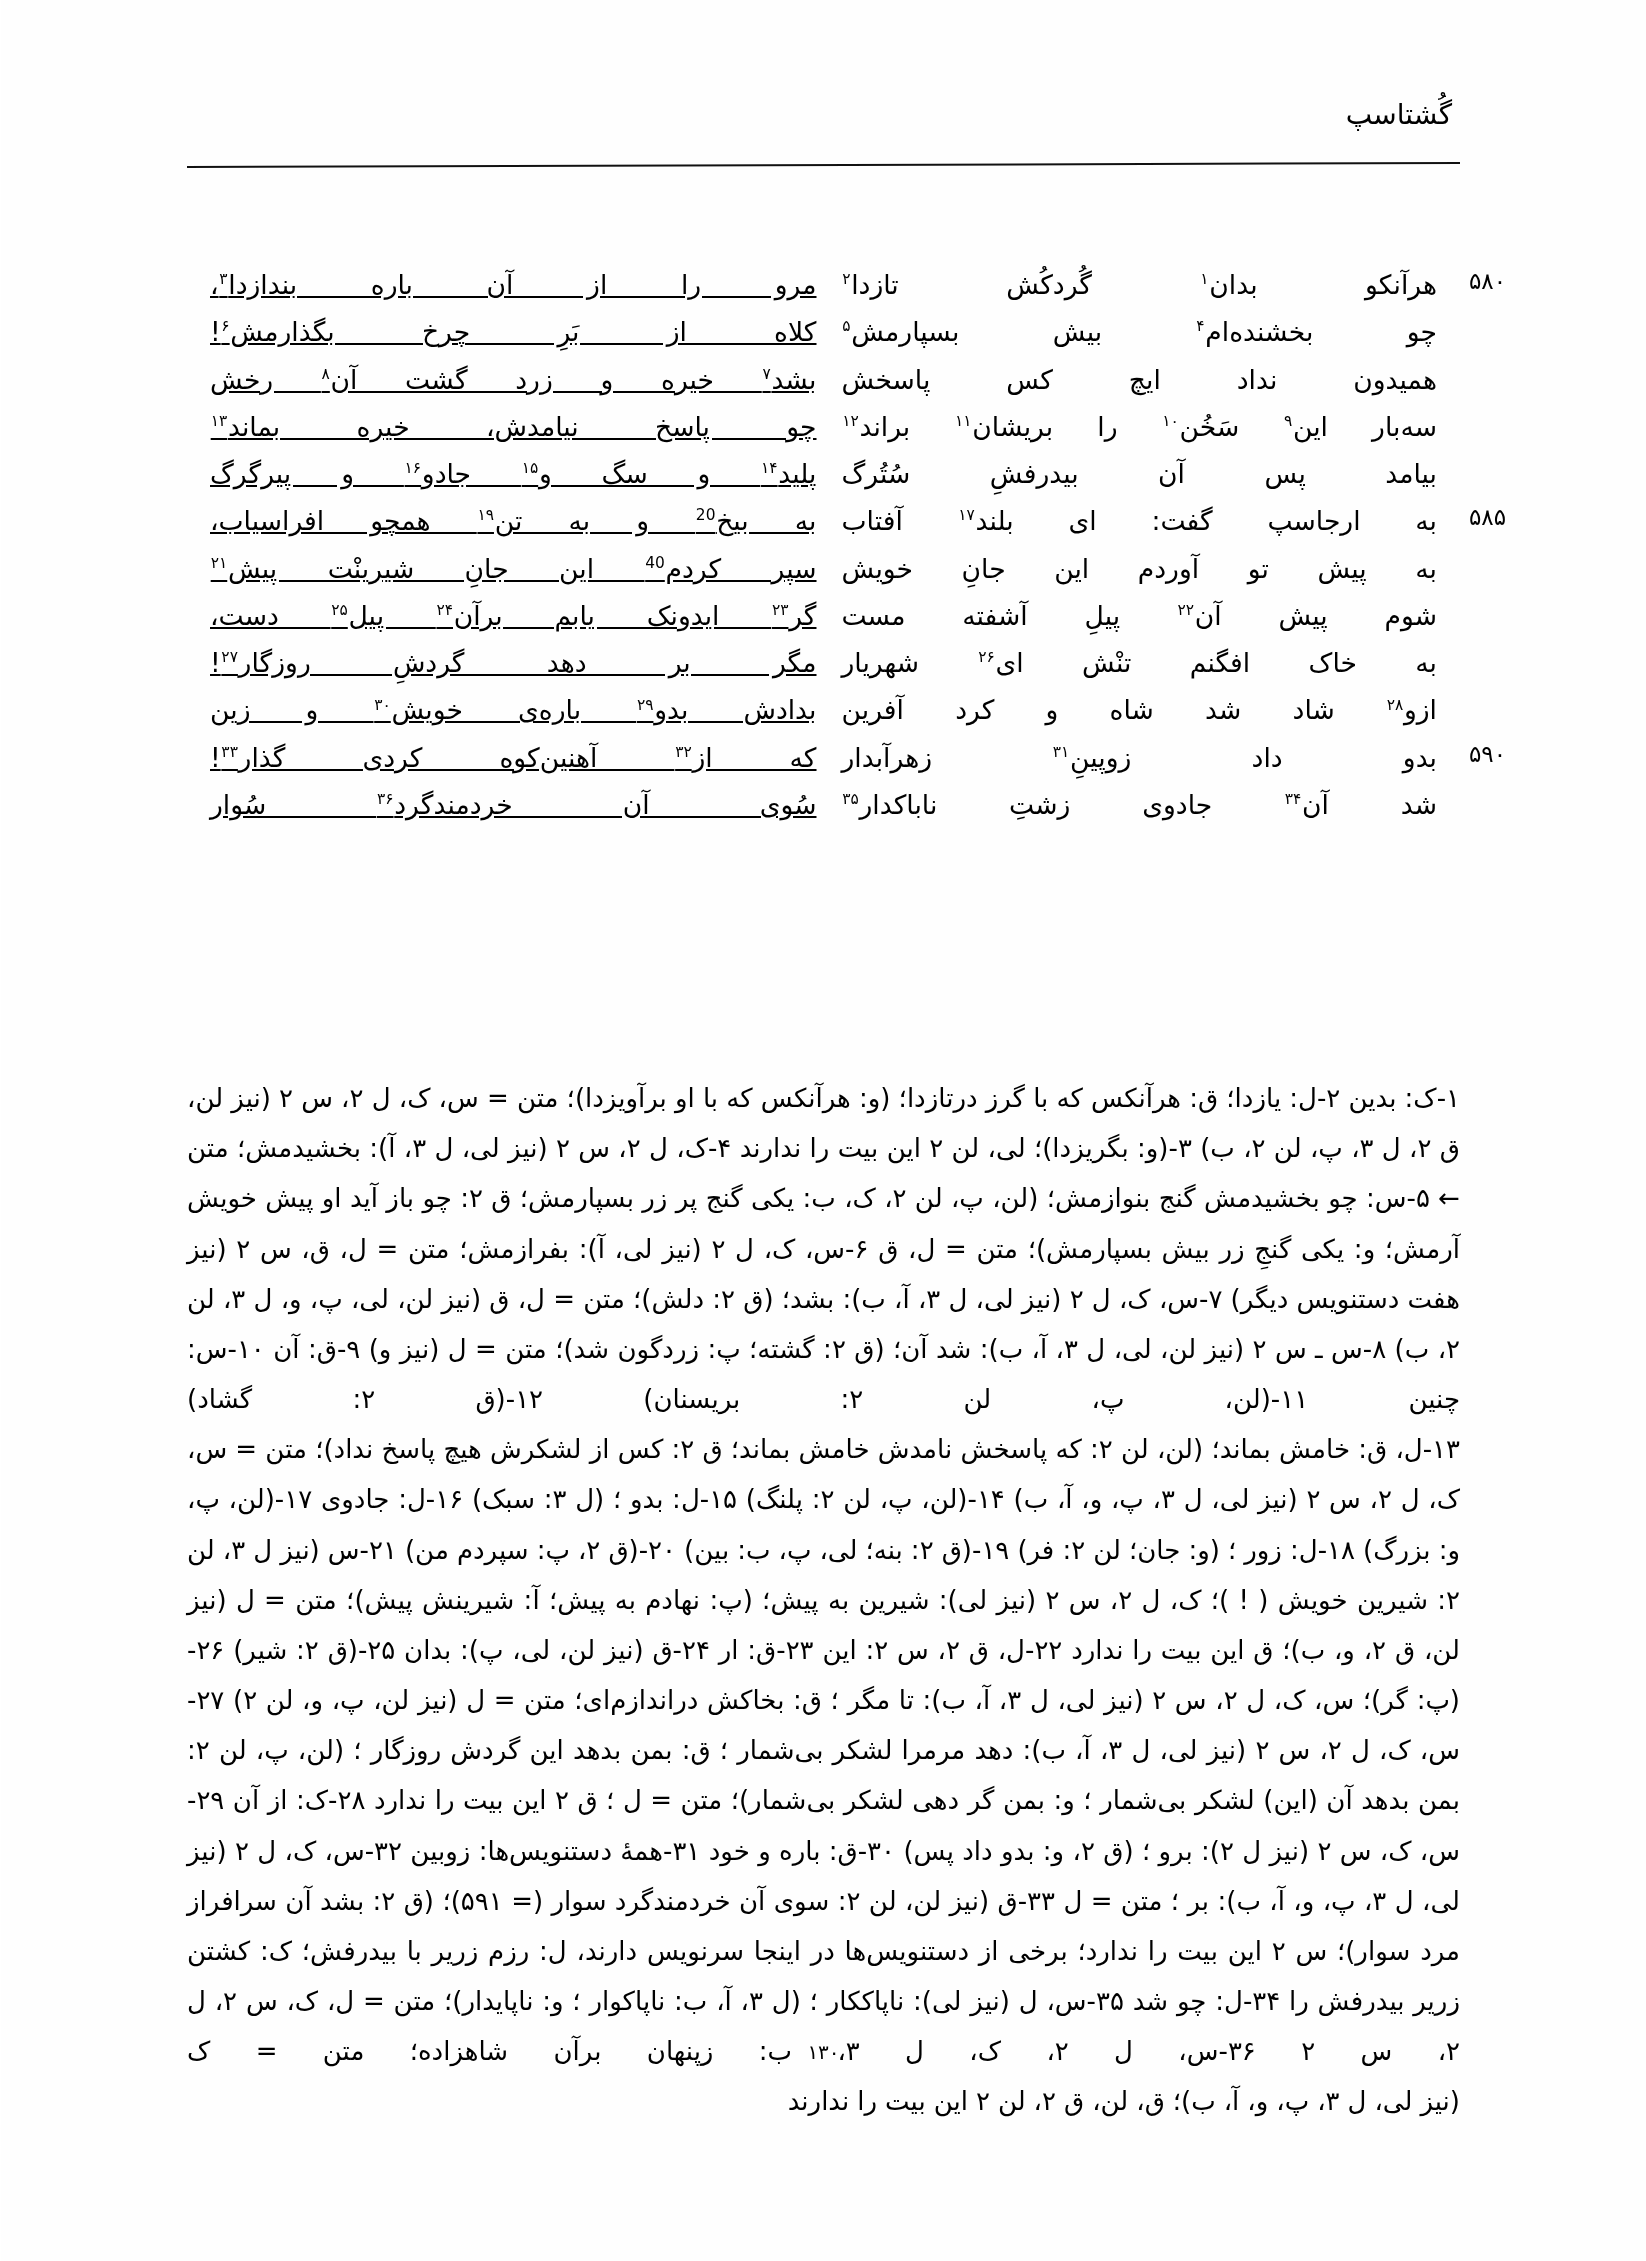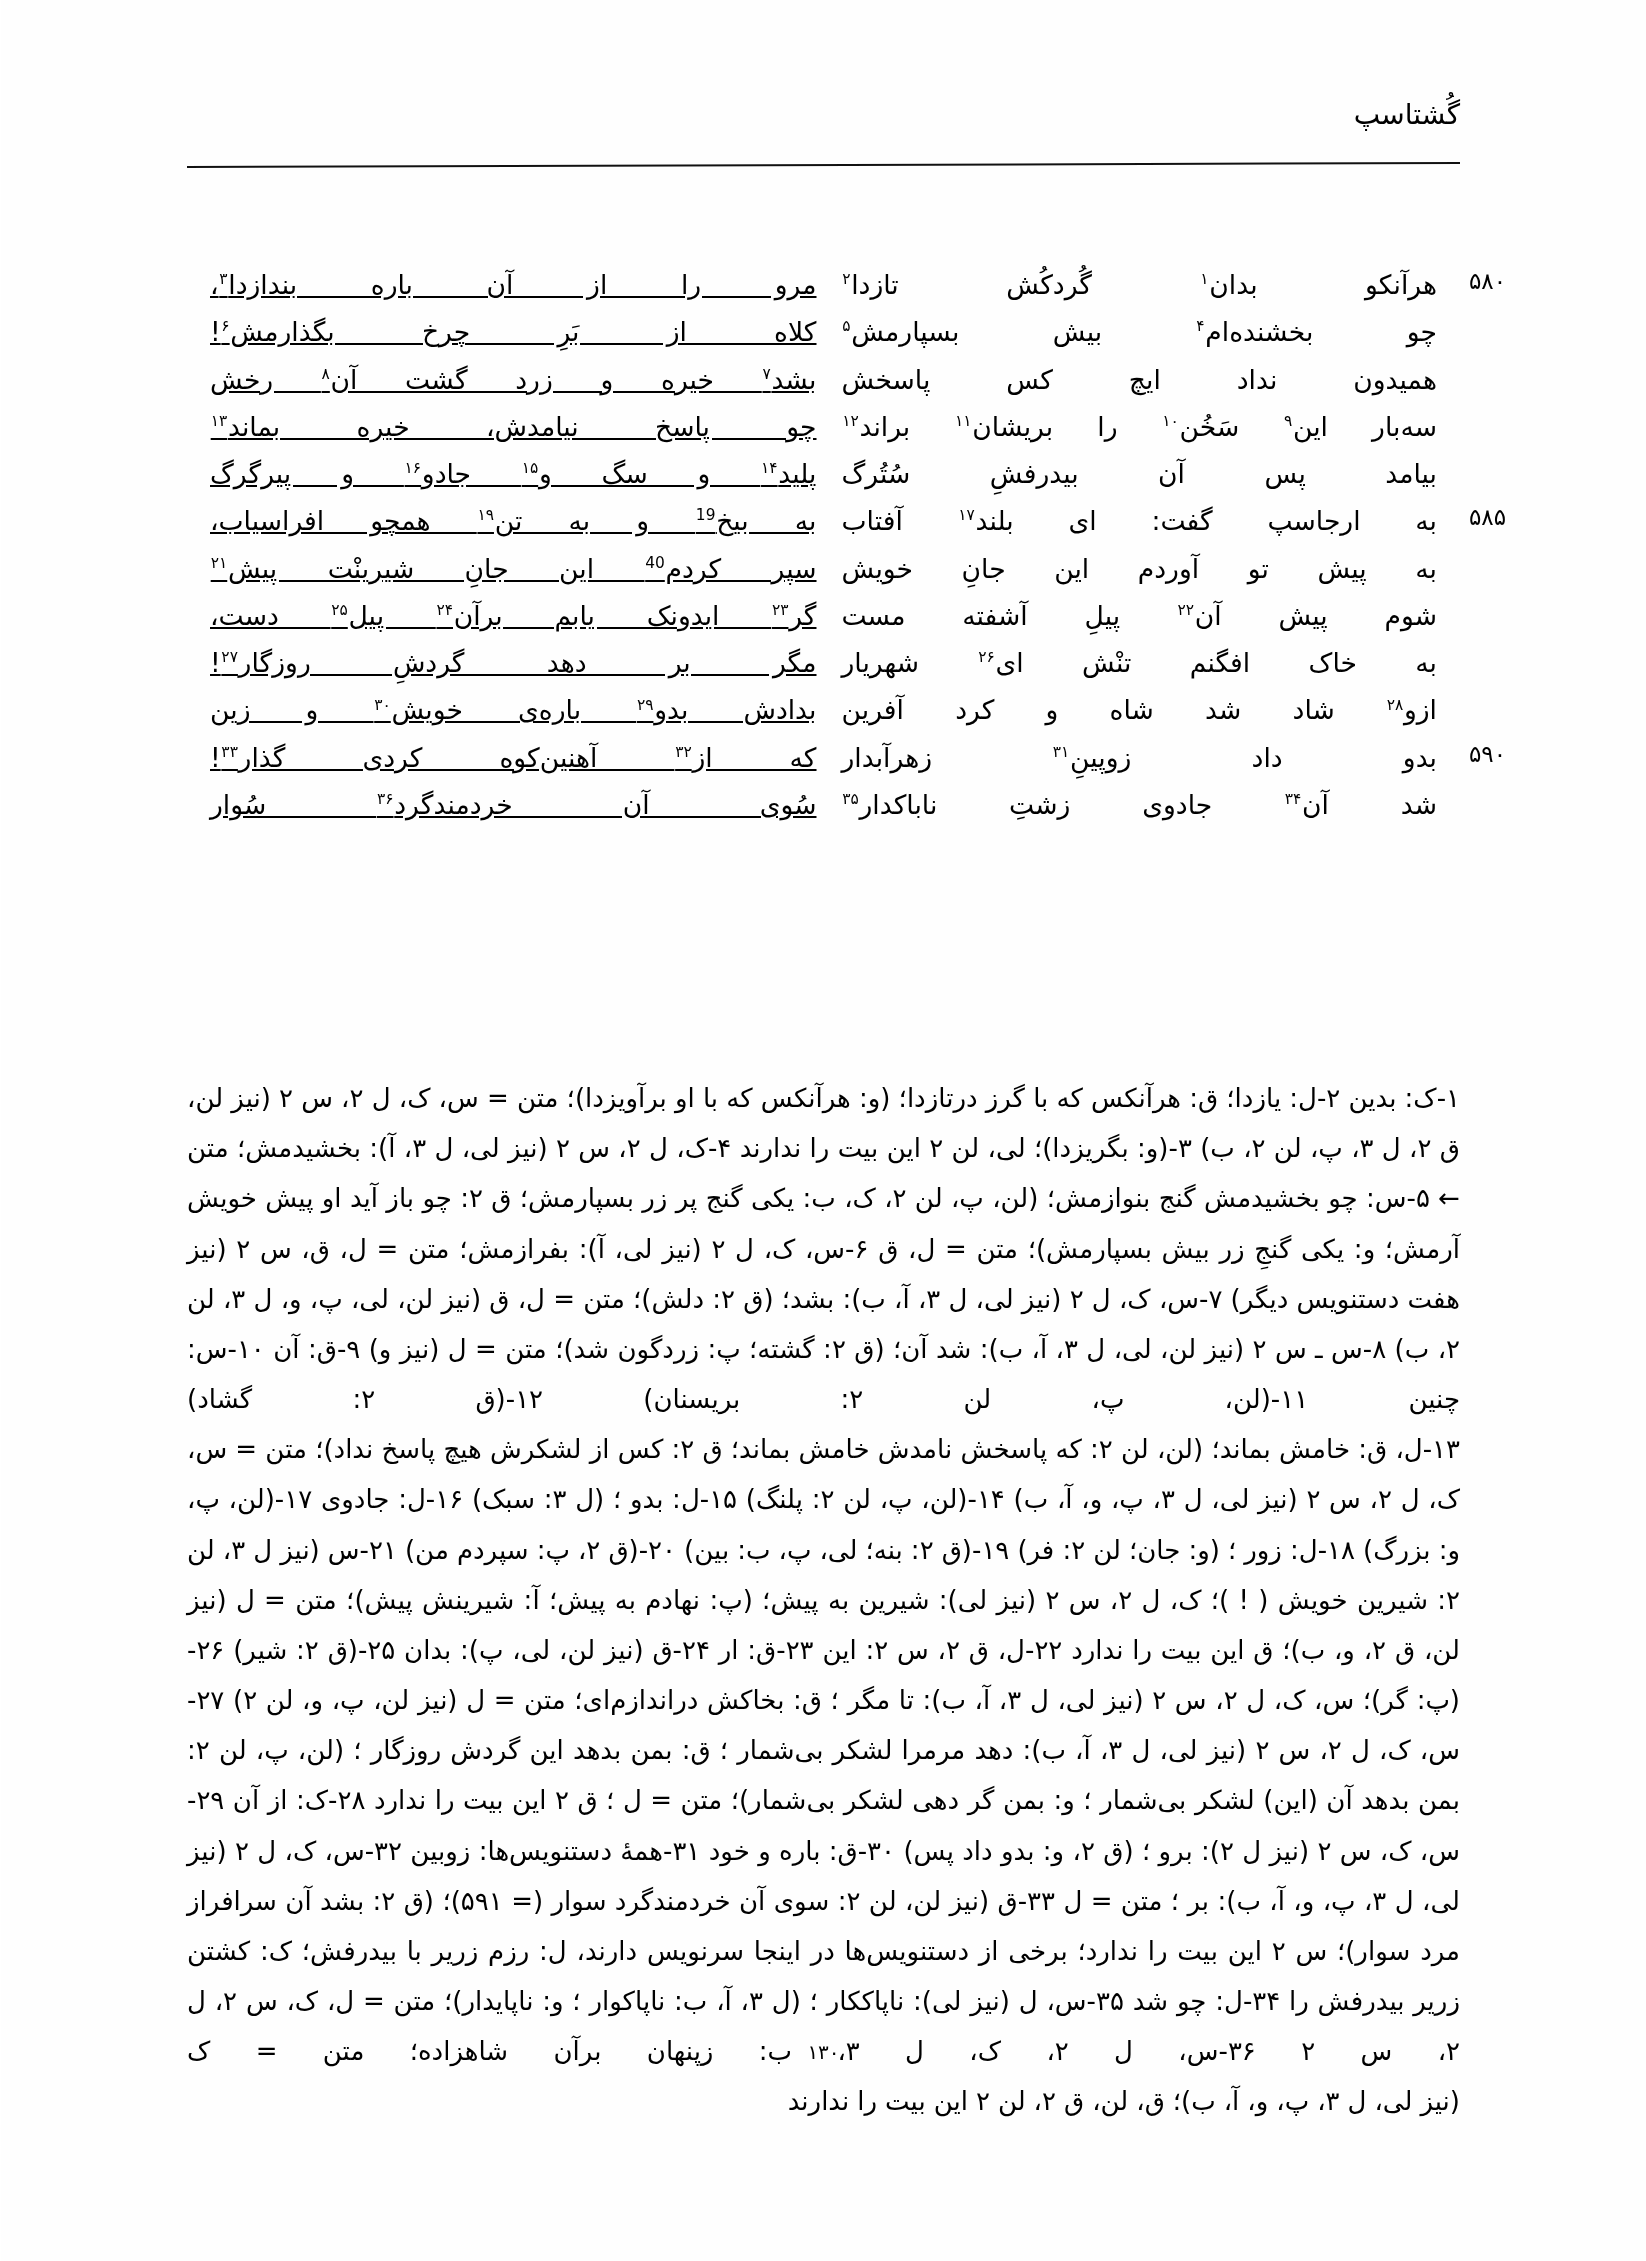--- a/index.html
+++ b/index.html
@@ -26,21 +26,21 @@
   
   .runhead-wrap {
     position: absolute;
     top: 98px;
     right: 187px;
     left: 187px;
     height: 91px;
   }
   .runhead {
     position: absolute;
-    right: 0;
+    right: 8px;
     top: 0;
     font-size: 28px;
     line-height: 1.2;
     letter-spacing: 0.3px;
     direction: rtl;
     white-space: nowrap;
   }
   .runhead-rule {
     position: absolute;
     right: 0;
@@ -202,21 +202,21 @@
         <div class="hemistich left">
           <span class="hemi-inner">پلید<sup class="fn">۱۴</sup> و سگ و<sup class="fn">۱۵</sup> جادو<sup class="fn">۱۶</sup> و پیرگرگ</span>
         </div>
       </div>
       <div class="couplet">
         <div class="hemistich right">
           <span class="vnum">۵۸۵</span>
           <span class="hemi-inner">به ارجاسپ گفت: ای بلند<sup class="fn">۱۷</sup> آفتاب</span>
         </div>
         <div class="hemistich left">
-          <span class="hemi-inner">به بیخ<sup class="fn">19</sup> و به تن<sup class="fn">۱۹</sup> همچو افراسیاب،</span>
+          <span class="hemi-inner">به بیخ<sup class="fn">20</sup> و به تن<sup class="fn">۱۹</sup> همچو افراسیاب،</span>
         </div>
       </div>
       <div class="couplet noidx">
         <div class="hemistich right">
           <span class="hemi-inner">به پیش تو آوردم این جانِ خویش</span>
         </div>
         <div class="hemistich left">
           <span class="hemi-inner">سپر کردم<sup class="fn">40</sup> این جانِ شیرینْت پیش<sup class="fn">۲۱</sup></span>
         </div>
       </div>

